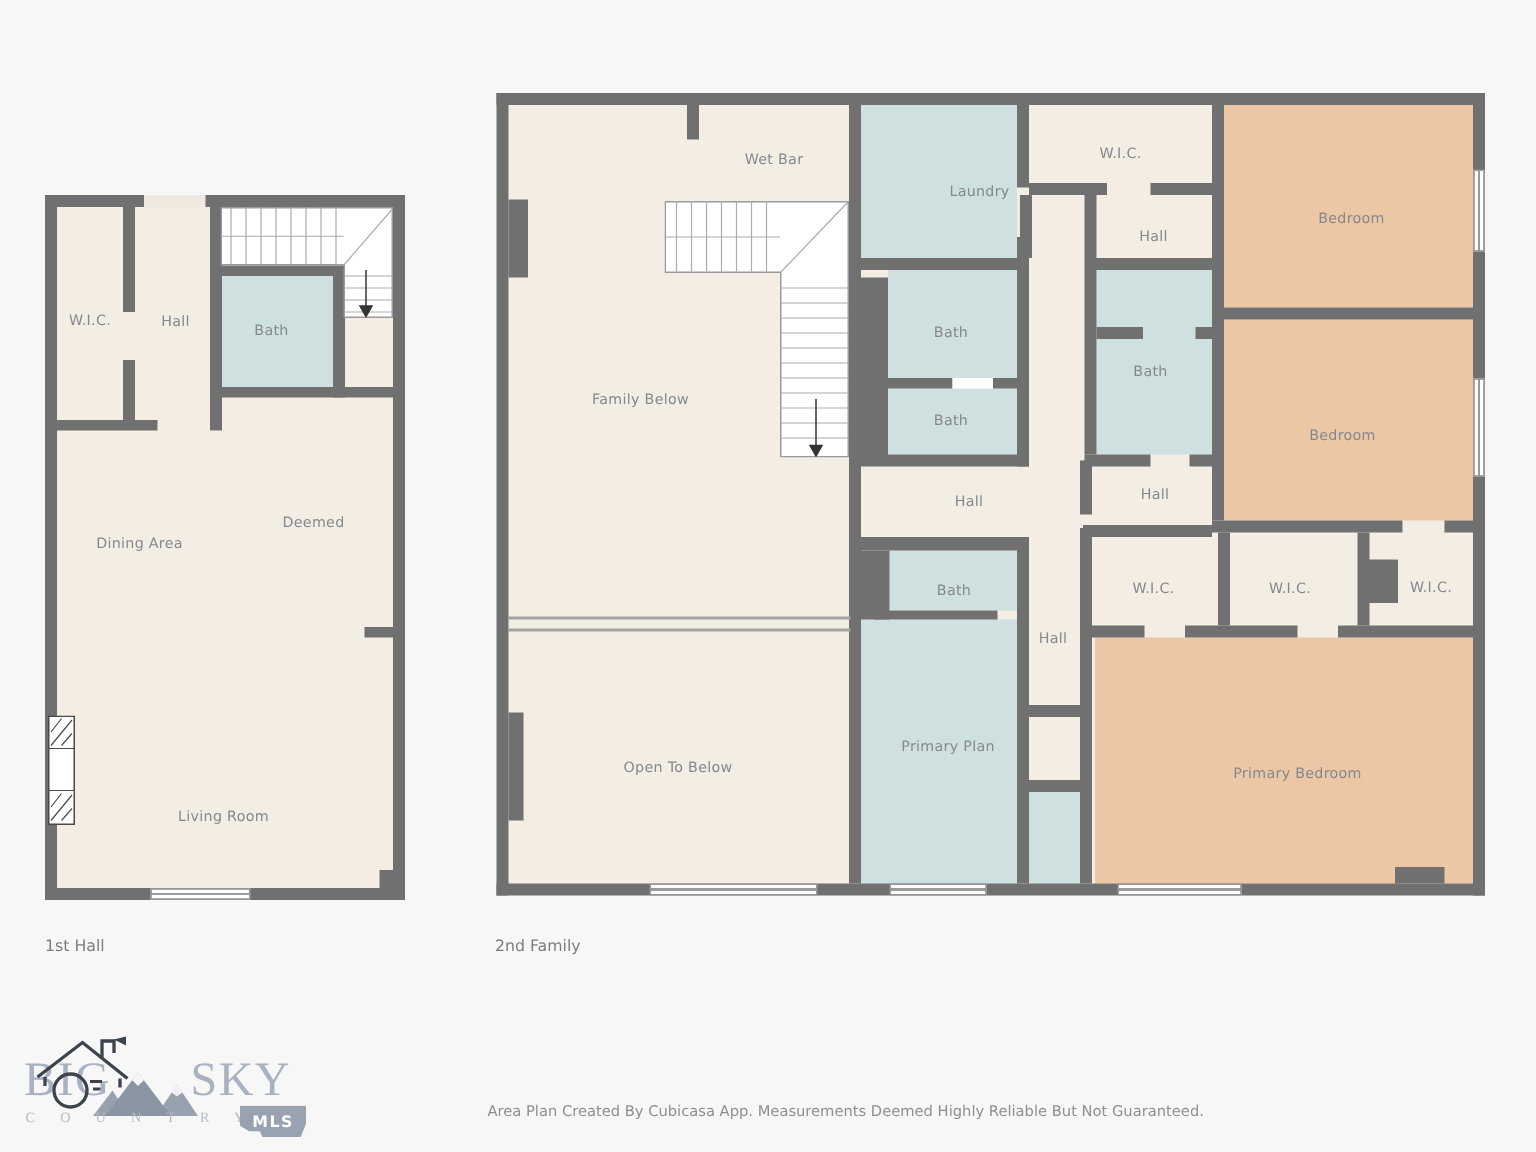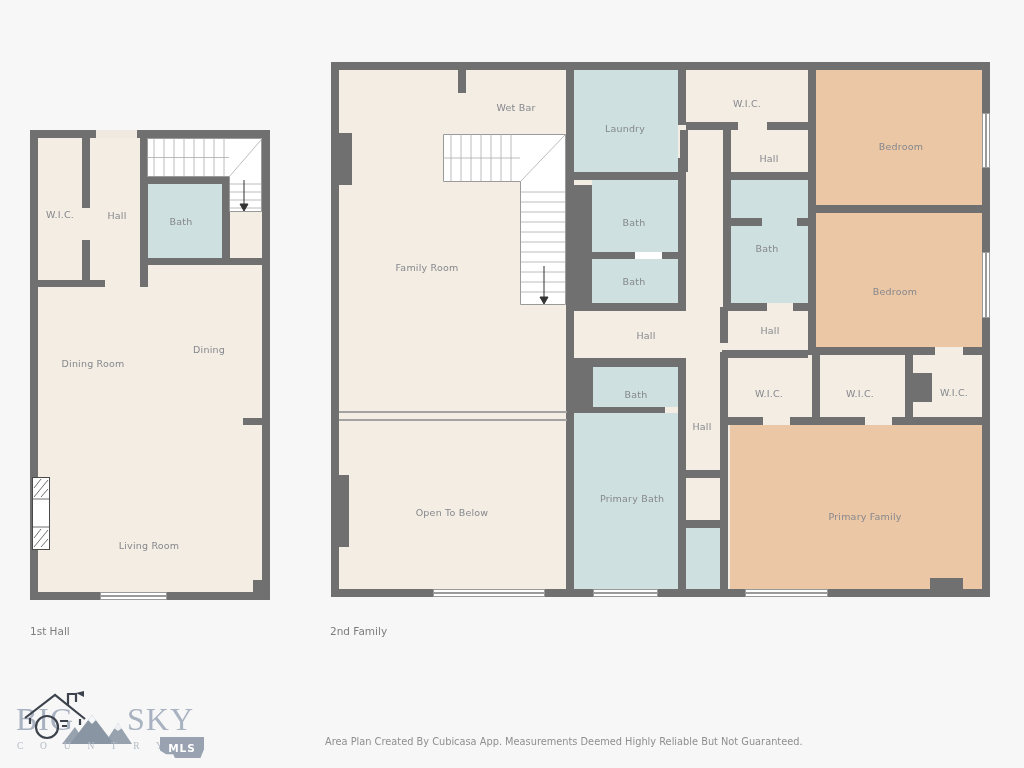--- a/index.html
+++ b/index.html
@@ -77,22 +77,22 @@
       <path d="M2,20 L16,3 M2,11 L9,2 M9,20 L16,12"></path>
       <path d="M2,70 L16,53 M2,61 L9,52 M9,70 L16,62"></path>
     </g>
   </svg>
 
   <div class="win win-h" style="left:100px;top:592px;width:67px;height:8px"></div>
 
   <span class="rl" style="left:60px;top:214px">W.I.C.</span>
   <span class="rl" style="left:117px;top:215px">Hall</span>
   <span class="rl" style="left:181px;top:221px">Bath</span>
-  <span class="rl" style="left:209px;top:349px">Dining</span>
-  <span class="rl" style="left:93px;top:363px">Dining Room</span>
+  <span class="rl" style="left:209px;top:349px">Deemed</span>
+  <span class="rl" style="left:93px;top:363px">Dining Area</span>
   <span class="rl" style="left:149px;top:545px">Living Room</span>
   <span class="cap" style="left:30px;top:625px">1st Hall</span>
 </div>
 
 <div class="plan">
 
   <div class="rm c-floor" style="left:339px;top:70px;width:643px;height:519px"></div>
   <div class="rm c-wet" style="left:574px;top:70px;width:104px;height:102px"></div>
   <div class="rm c-wet" style="left:592px;top:180px;width:86px;height:72px"></div>
   <div class="rm c-wet" style="left:592px;top:259px;width:86px;height:44px"></div>
@@ -171,39 +171,39 @@
     </g>
   </svg>
 
   <div class="win win-v" style="left:982px;top:113px;width:8px;height:55px"></div>
   <div class="win win-v" style="left:982px;top:252px;width:8px;height:66px"></div>
   <div class="win win-h" style="left:433px;top:589px;width:112px;height:8px"></div>
   <div class="win win-h" style="left:593px;top:589px;width:65px;height:8px"></div>
   <div class="win win-h" style="left:745px;top:589px;width:83px;height:8px"></div>
 
   <span class="rl" style="left:516px;top:107px">Wet Bar</span>
-  <span class="rl" style="left:625px;top:128px">Laundry</span>
+  <span class="rl" style="left:653px;top:128px">Laundry</span>
   <span class="rl" style="left:747px;top:103px">W.I.C.</span>
   <span class="rl" style="left:769px;top:158px">Hall</span>
   <span class="rl" style="left:901px;top:146px">Bedroom</span>
   <span class="rl" style="left:895px;top:291px">Bedroom</span>
-  <span class="rl" style="left:427px;top:267px">Family Room</span>
+  <span class="rl" style="left:427px;top:267px">Family Below</span>
   <span class="rl" style="left:634px;top:222px">Bath</span>
   <span class="rl" style="left:634px;top:281px">Bath</span>
   <span class="rl" style="left:767px;top:248px">Bath</span>
   <span class="rl" style="left:646px;top:335px">Hall</span>
   <span class="rl" style="left:770px;top:330px">Hall</span>
   <span class="rl" style="left:636px;top:394px">Bath</span>
   <span class="rl" style="left:702px;top:426px">Hall</span>
   <span class="rl" style="left:769px;top:393px">W.I.C.</span>
   <span class="rl" style="left:860px;top:393px">W.I.C.</span>
   <span class="rl" style="left:954px;top:392px">W.I.C.</span>
-  <span class="rl" style="left:632px;top:498px">Primary Bath</span>
+  <span class="rl" style="left:632px;top:498px">Primary Plan</span>
   <span class="rl" style="left:452px;top:512px">Open To Below</span>
-  <span class="rl" style="left:865px;top:516px">Primary Family</span>
+  <span class="rl" style="left:865px;top:516px">Primary Bedroom</span>
   <span class="cap" style="left:330px;top:625px">2nd Family</span>
 </div>
 
 <div>
   <span class="logo-word" style="left:16px;top:703px">BIG</span>
   <span class="logo-word" style="left:127px;top:703px">SKY</span>
 
   <svg style="position:absolute;left:62px;top:709px" width="70" height="35" viewBox="0 0 70 35">
     <polygon points="0,35 13,18 24,35" fill="#98a2af"></polygon>
     <polygon points="42,35 56,14 70,35" fill="#98a2af"></polygon>

